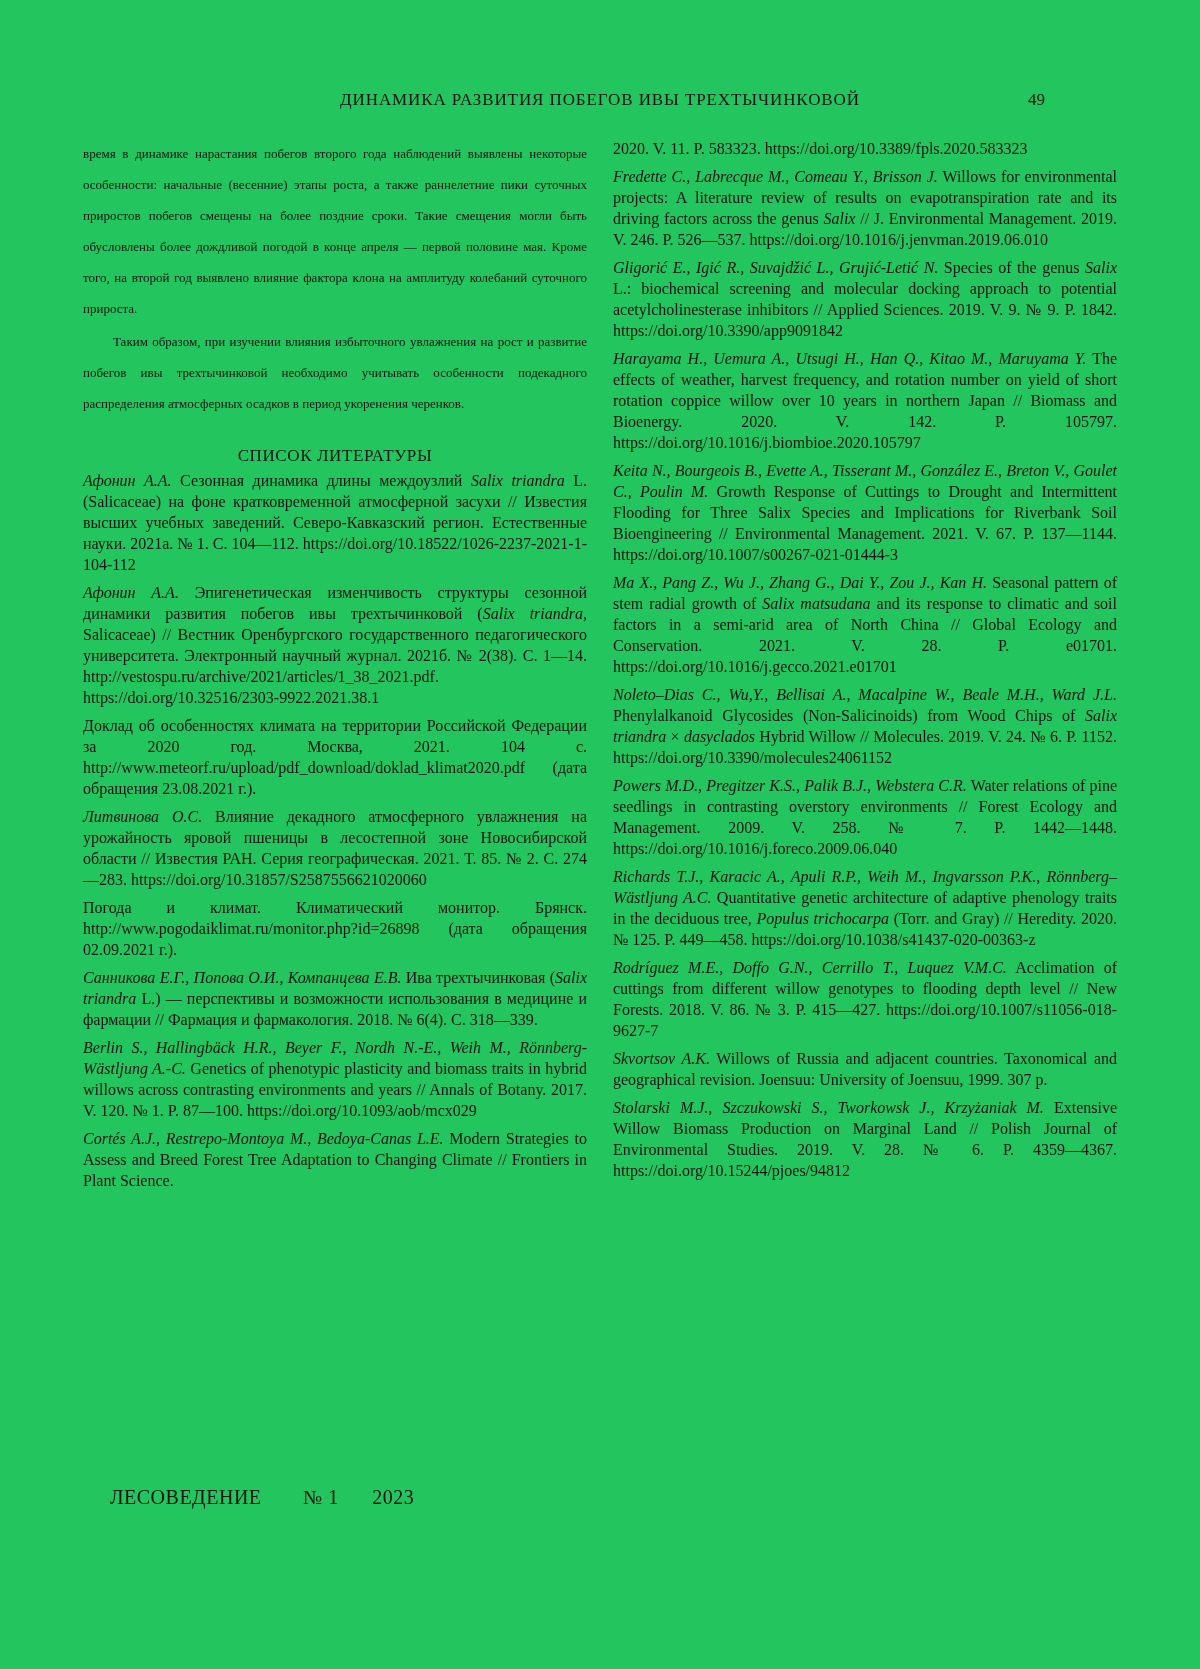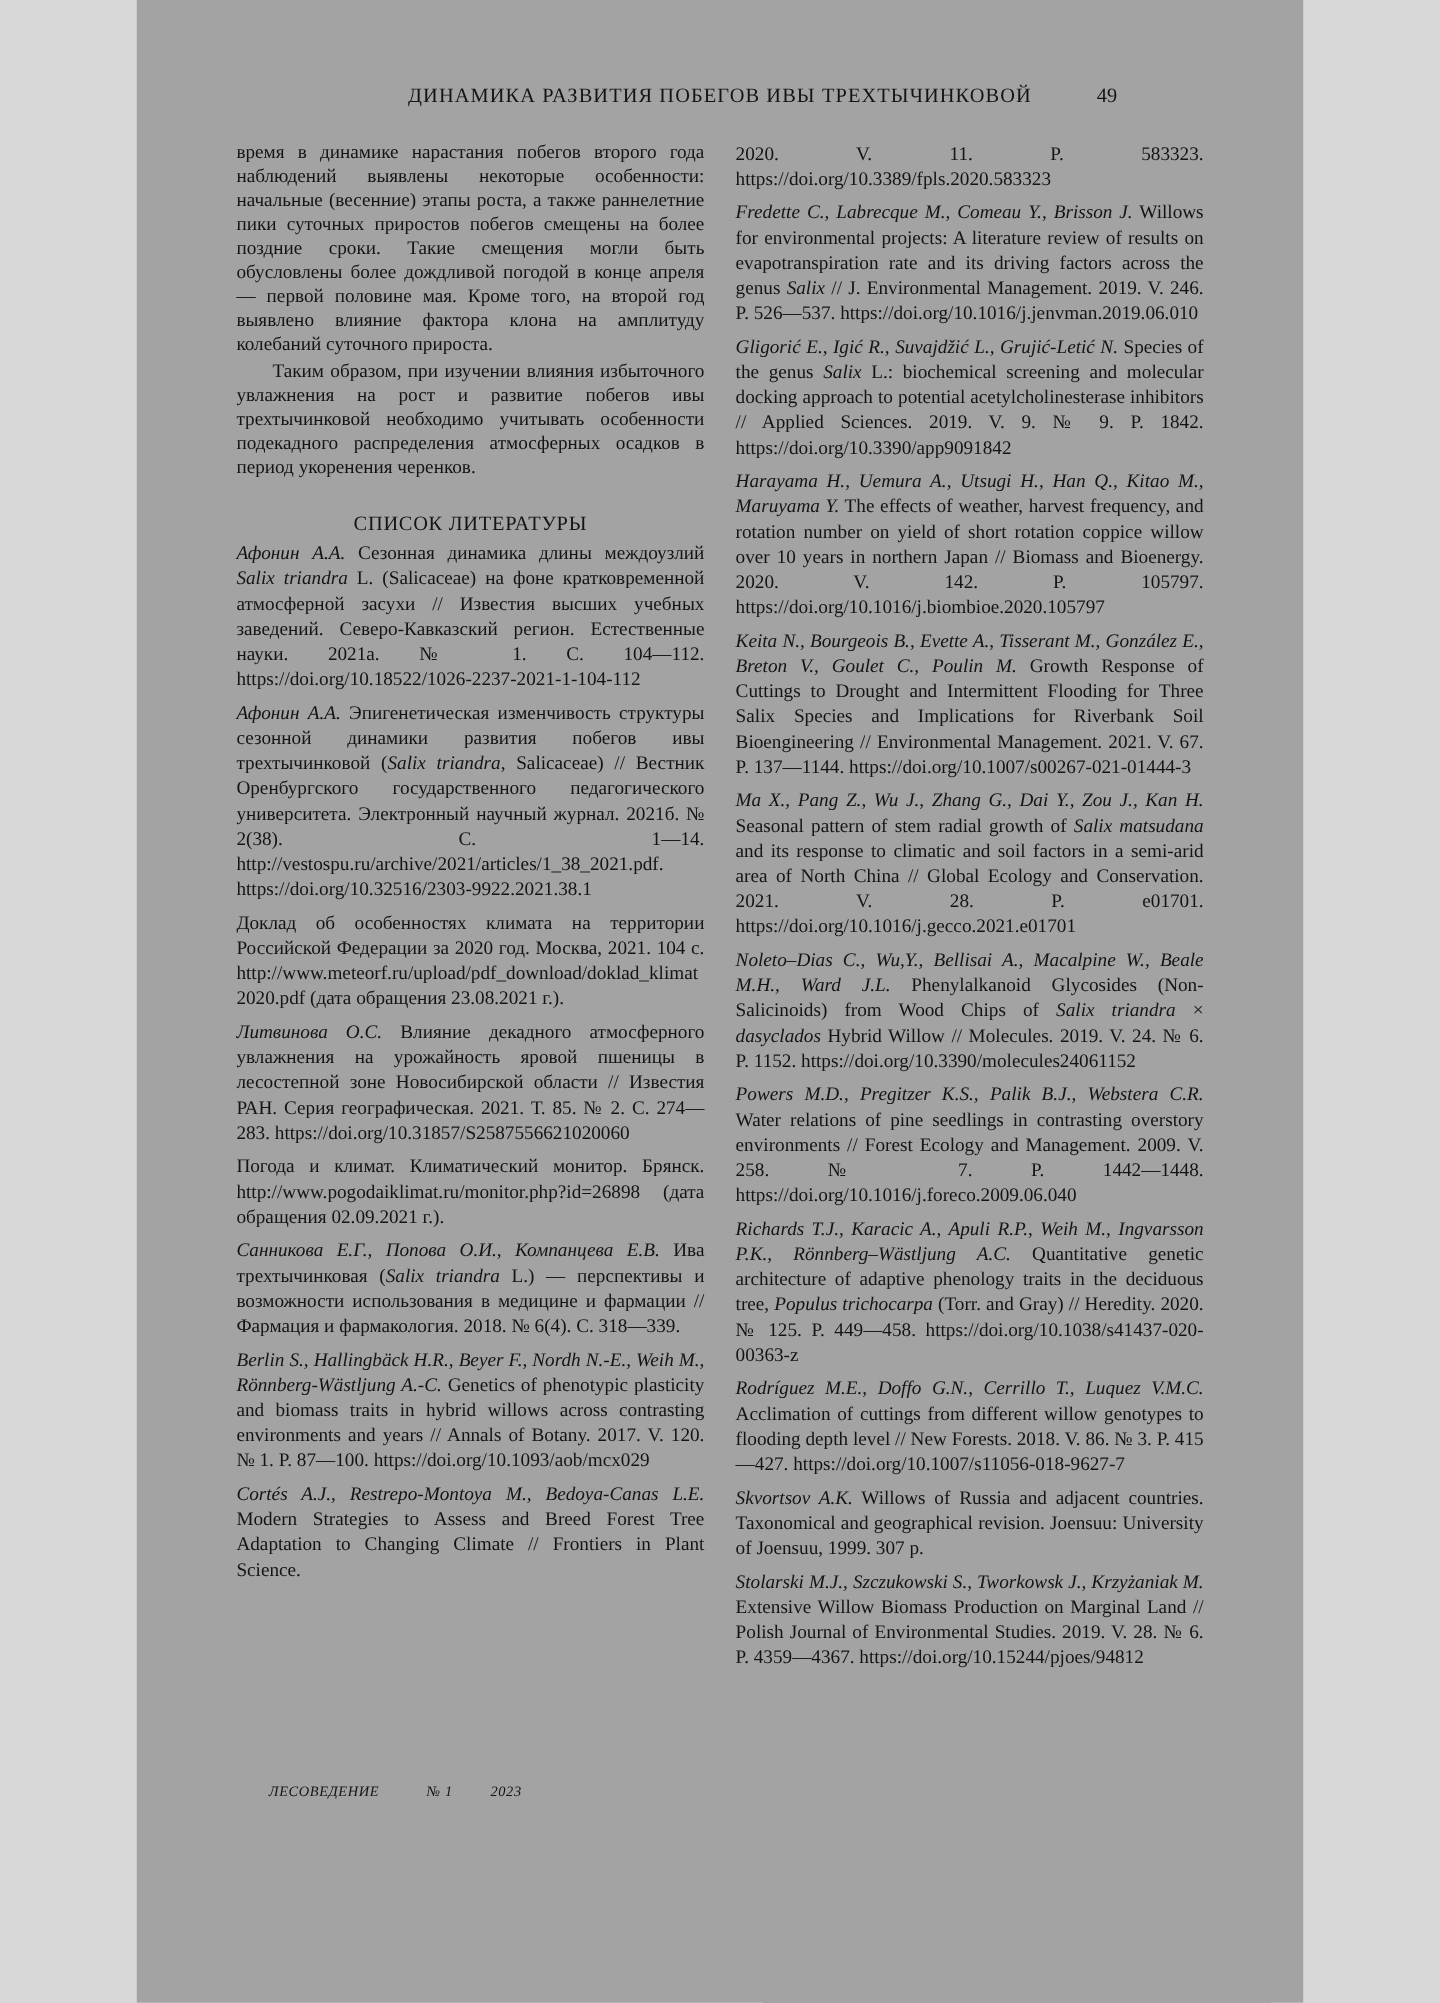--- a/index.html
+++ b/index.html
@@ -1,45 +1,45 @@
 <!DOCTYPE html>
 <html lang="ru"><head>
 <meta charset="utf-8">
 <style>
   * { margin:0; padding:0; box-sizing:border-box; }
   html,body { background:#d8d8d8; }
   body { font-family:"Liberation Serif","DejaVu Serif",serif; }
   .page {
-    width:972px; height:1669px; margin:0 auto; position:relative;
-    background:#a3a3a3; color:#141414; padding:70px 83px 0 83px; overflow:hidden;
+    width:1200px; height:1669px; margin:0 auto; position:relative;
+    background:#22c55e; color:#141414; padding:90px 83px 0 83px; overflow:hidden;
   }
   .running-head {
     position:relative; height:24px; text-align:center;
     font-size:17px; letter-spacing:0.9px;
   }
   .running-head .num { position:absolute; right:72px; top:0; letter-spacing:0; }
   .columns { display:flex; gap:26px; margin-top:24px; }
   .col { width:504px; }
   .body-par {
-    text-align:justify; font-size:16px; line-height:20px;
+    text-align:justify; font-size:13px; line-height:31px;
     overflow-wrap:break-word;
   }
   .body-par.indent { text-indent:30px; margin-top:2px; }
   .refs-heading {
     text-align:center; font-weight:normal; font-size:17px;
     letter-spacing:0.6px; margin:27px 0 4px 0;
   }
   .ref {
     text-align:justify; font-size:16px; line-height:21px;
     margin-bottom:7px; overflow-wrap:anywhere;
   }
   .ref em { font-style:italic; }
   .footer {
     position:absolute; left:110px; top:1486px;
-    font-size:12px; letter-spacing:0.5px; white-space:nowrap;font-style:italic;
+    font-size:20px; letter-spacing:0.5px; white-space:nowrap;
   }
   .footer .f-journal { margin-right:36px; }
   .footer .f-issue { margin-right:28px; }
 </style>
 </head>
 <body>
 
 <div class="page">
 
   <div class="running-head">

